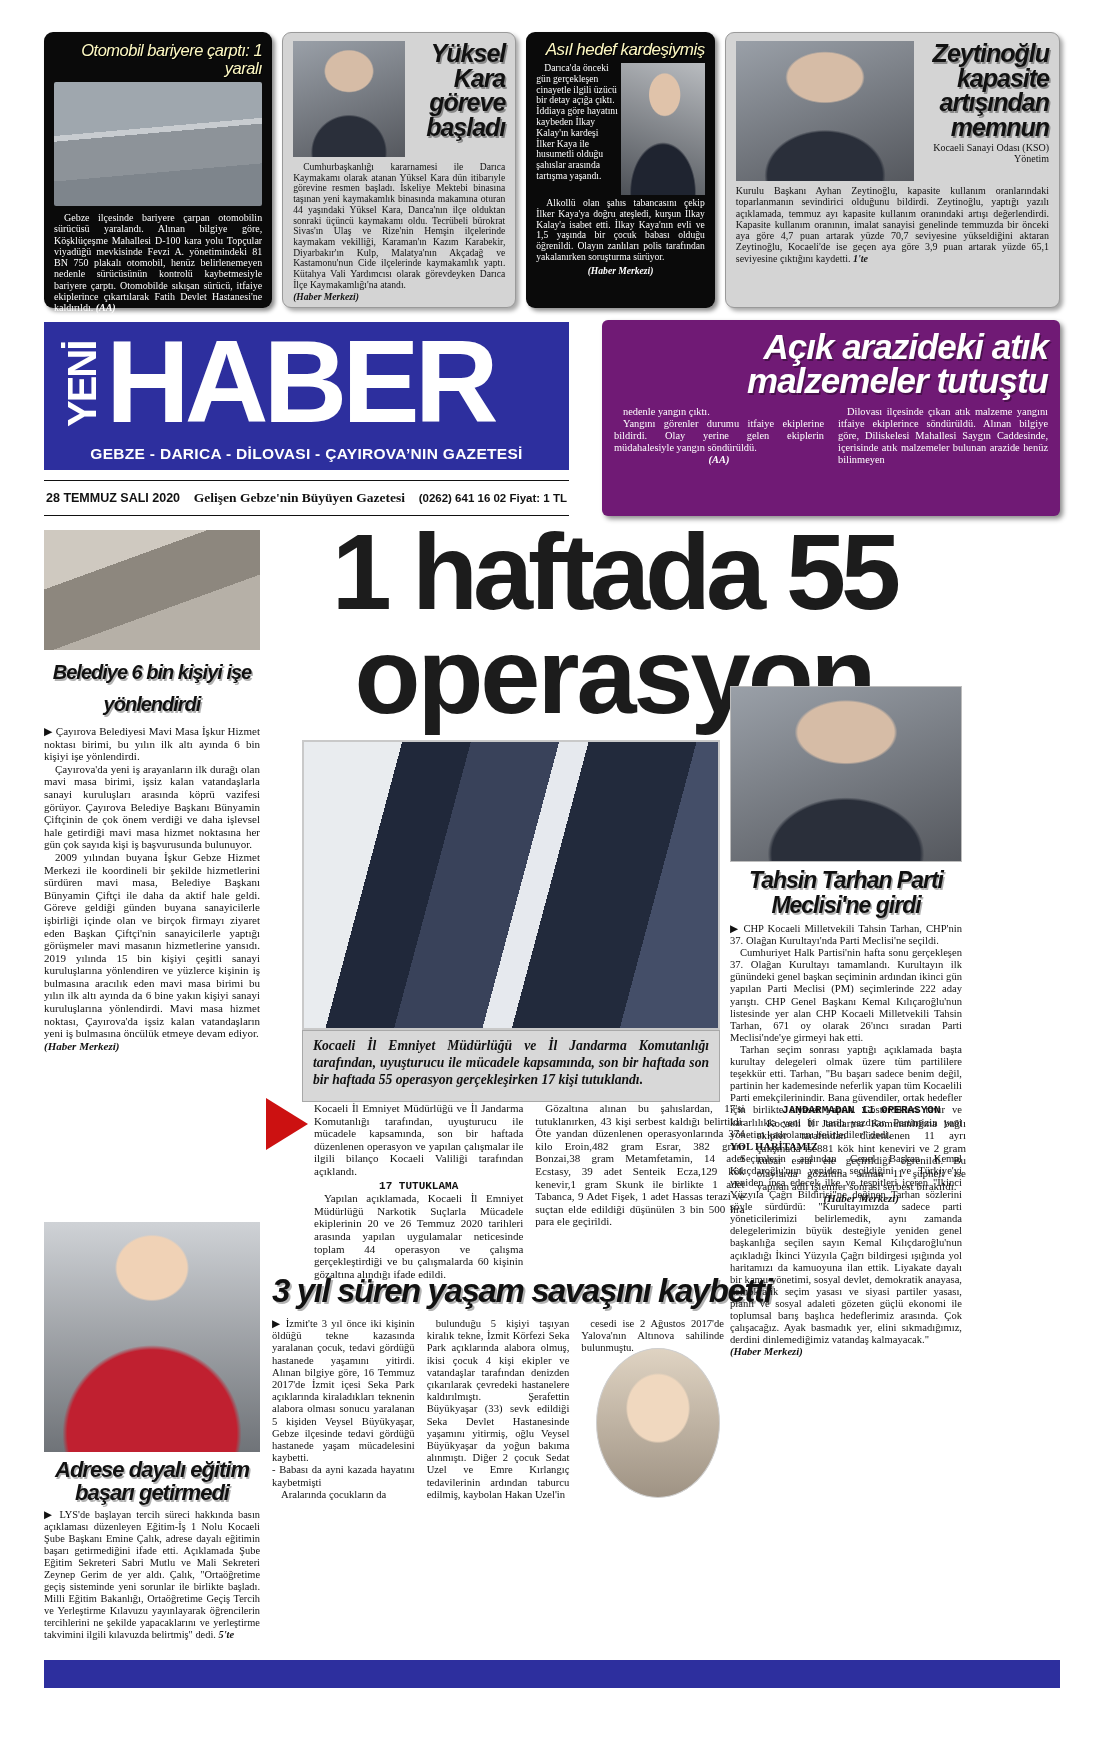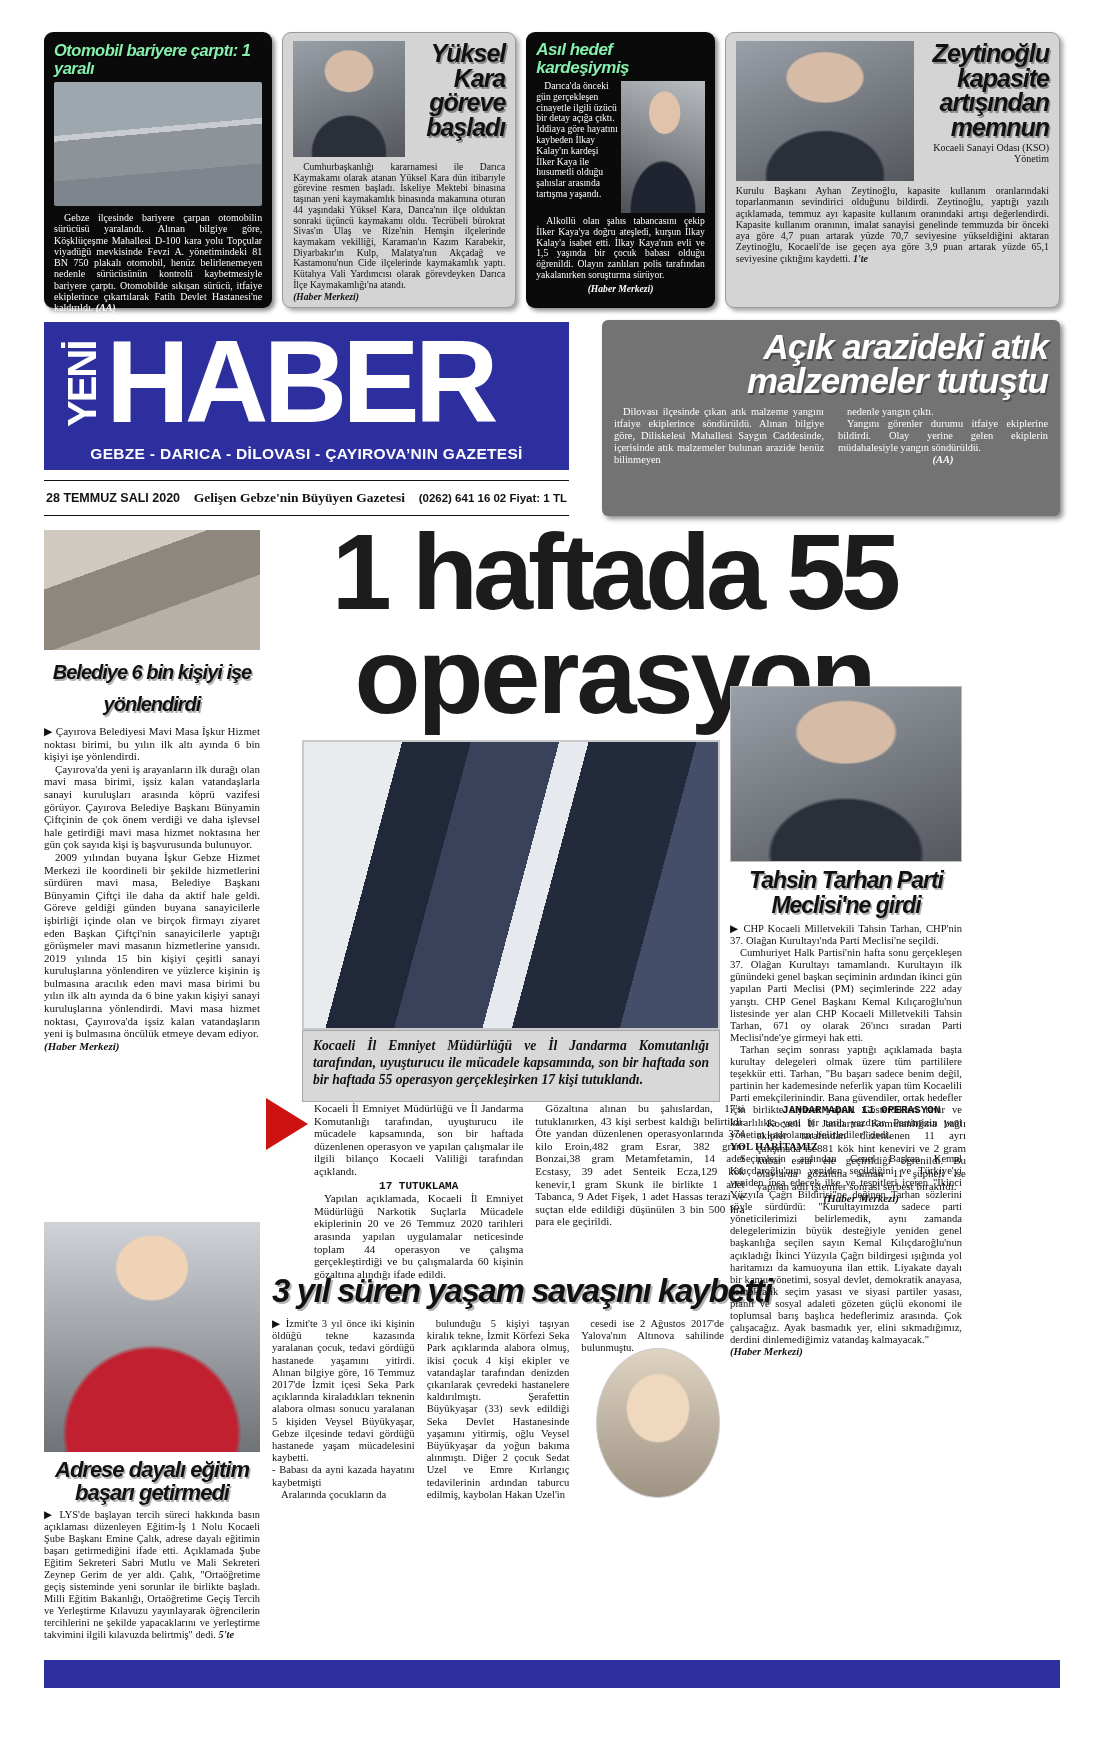--- a/index.html
+++ b/index.html
@@ -77,23 +77,24 @@
   }
   .card-grey {
     background:#d4d4d4; color:#111; border-radius:9px;
     border:1px solid #9a9a9a;
     box-shadow:3px 3px 4px rgba(0,0,0,.35);
     padding:8px 10px;
   }
 
   .kicker-black {
     font-family:"Liberation Sans", sans-serif;
-    font-weight:bold; font-style:italic;
-    color:#86efac; letter-spacing:-.5px;
+    font-weight:normal; font-style:italic;
+    color:#fef9c3; letter-spacing:-.5px;
     text-shadow:1px 1px 0 #000;
+    text-align:right;
   }
   .hl-heavy {
     font-family:"Liberation Sans", sans-serif;
     font-weight:bold; font-style:italic;
     letter-spacing:-1px; line-height:.96;
     text-shadow:1.5px 1.5px 0 rgba(0,0,0,.35);
   }
   .body-sm { font-size:10.2px; line-height:11.4px; text-align:justify; }
   .body-sm p { margin:0; text-indent:10px; }
   .src { font-style:italic; font-weight:bold; }
@@ -157,21 +158,21 @@
     display:flex; align-items:center; justify-content:space-between;
     padding:0 2px;
   }
   .inforow .date { font-family:"Liberation Sans", sans-serif; font-weight:bold; font-size:12.5px; }
   .inforow .slogan { font-weight:bold; font-size:13.5px; }
   .inforow .phone { font-family:"Liberation Sans", sans-serif; font-weight:bold; font-size:11.5px; }
 
   
   .firebox {
     position:absolute; left:602px; top:320px; width:458px; height:196px;
-    background:#737373; color:#fff; border-radius:6px;
+    background:#701a75; color:#fff; border-radius:6px;
     box-shadow:3px 3px 5px rgba(0,0,0,.45);
     padding:10px 12px;
   }
   .firebox .t { font-size:35px; line-height:34px; text-align:right; }
   .firebox .cols { display:flex; gap:14px; margin-top:8px; font-size:10.4px; line-height:12px; }
   .firebox .cols > div { flex:1; text-align:justify; }
   .firebox .cols p { margin:0; text-indent:9px; }
 
   
   .mainhl {
@@ -332,27 +333,27 @@
   <div class="inforow">
     <div class="date">28 TEMMUZ SALI 2020</div>
     <div class="slogan">Gelişen Gebze'nin Büyüyen Gazetesi</div>
     <div class="phone">(0262) 641 16 02  Fiyat: 1 TL</div>
   </div>
 
   <div class="firebox">
     <div class="hl-heavy t">Açık arazideki atık malzemeler tutuştu</div>
     <div class="cols">
       <div>
-          <p>Dilovası ilçesinde çıkan atık malzeme yangını itfaiye ekiplerince söndürüldü. Alınan bilgiye göre, Diliskelesi Mahallesi Saygın Caddesinde, içerisinde atık malzemeler bulunan arazide henüz bilinmeyen</p>
-        </div>
-      <div>
         <p>nedenle yangın çıktı.</p>
         <p>Yangını görenler durumu itfaiye ekiplerine bildirdi. Olay yerine gelen ekiplerin müdahalesiyle yangın söndürüldü.</p>
         <p style="text-indent:0;text-align:center;"><i class="src">(AA)</i></p>
       </div>
+      <div>
+          <p>Dilovası ilçesinde çıkan atık malzeme yangını itfaiye ekiplerince söndürüldü. Alınan bilgiye göre, Diliskelesi Mahallesi Saygın Caddesinde, içerisinde atık malzemeler bulunan arazide henüz bilinmeyen</p>
+        </div>
     </div>
   </div>
 
   <div class="mainhl">
     <div class="l1">1 haftada 55</div>
     <div class="l2">operasyon</div>
   </div>
 
   <div class="photo police mainphoto"></div>
   <div class="maincap">Kocaeli İl Emniyet Müdürlüğü ve İl Jandarma Komutanlığı tarafından, uyuşturucu ile mücadele kapsamında, son bir haftada son bir haftada 55 operasyon gerçekleşirken 17 kişi tutuklandı.</div>

